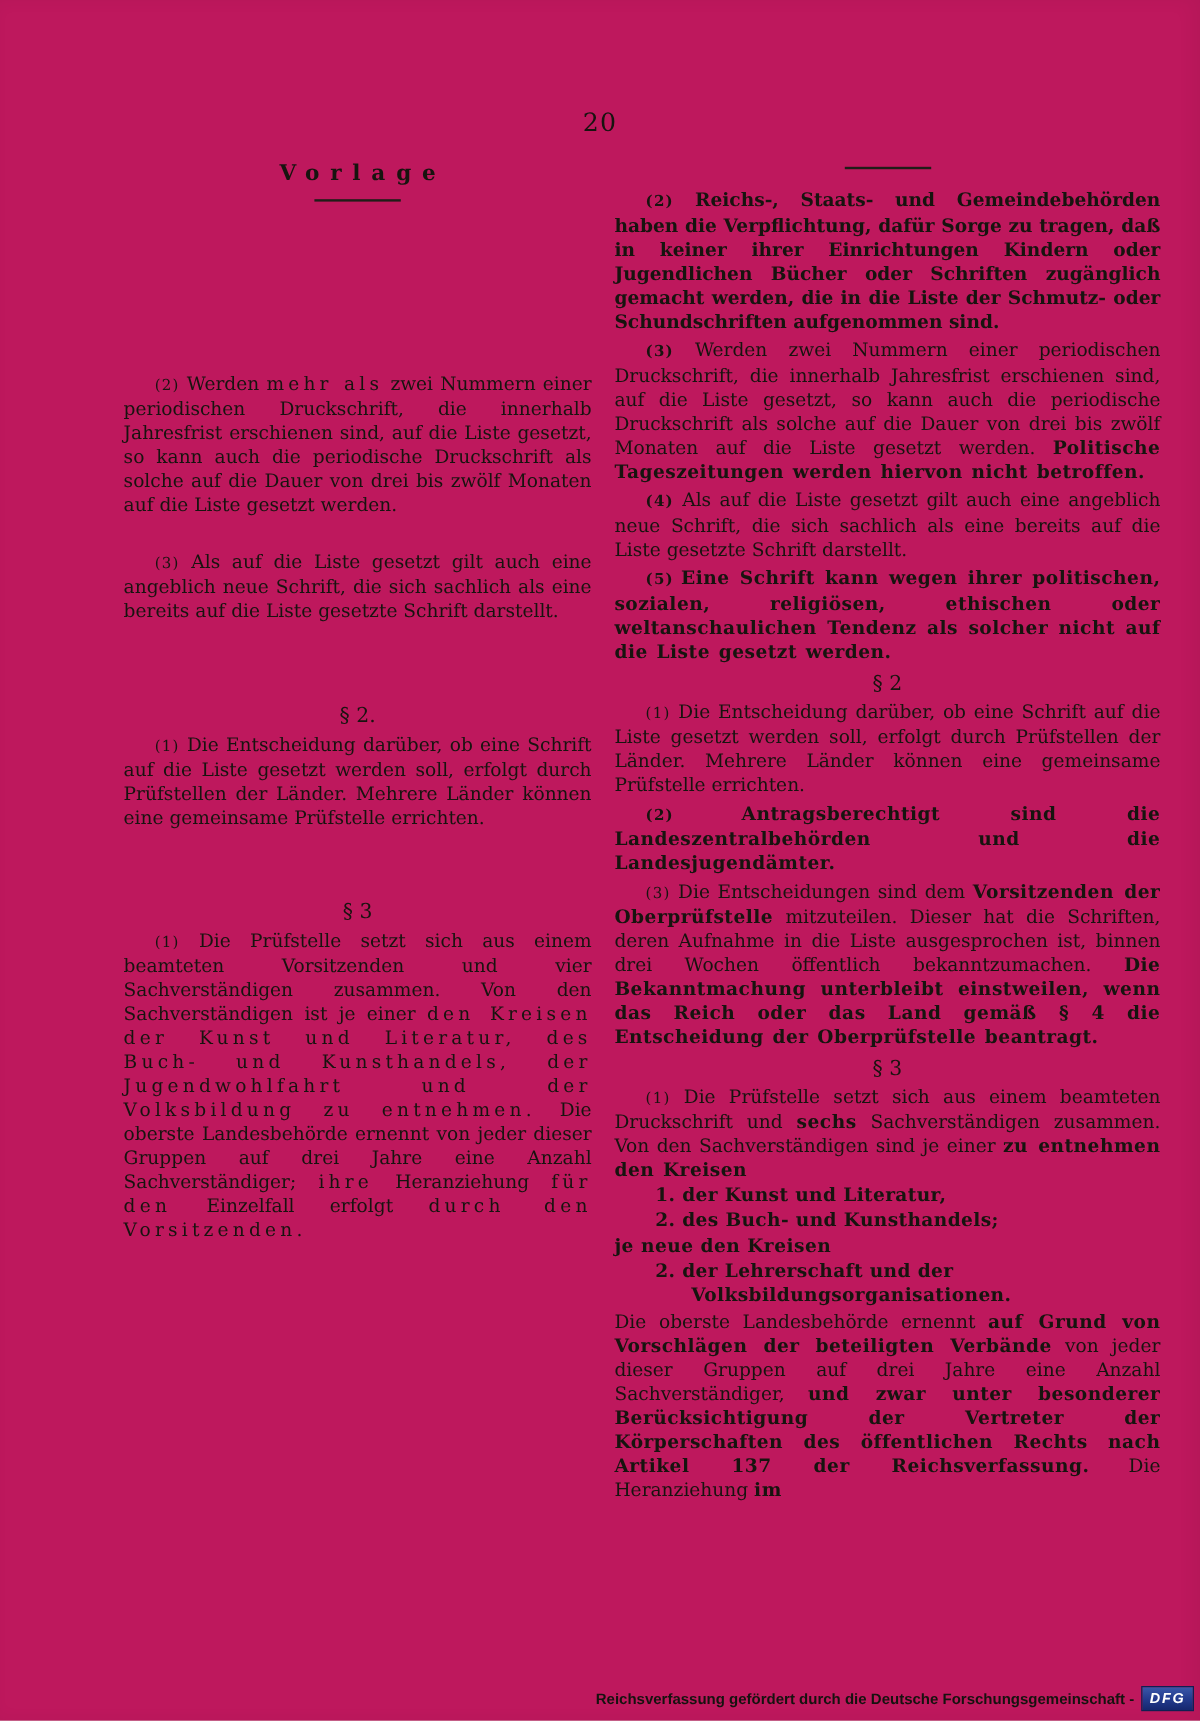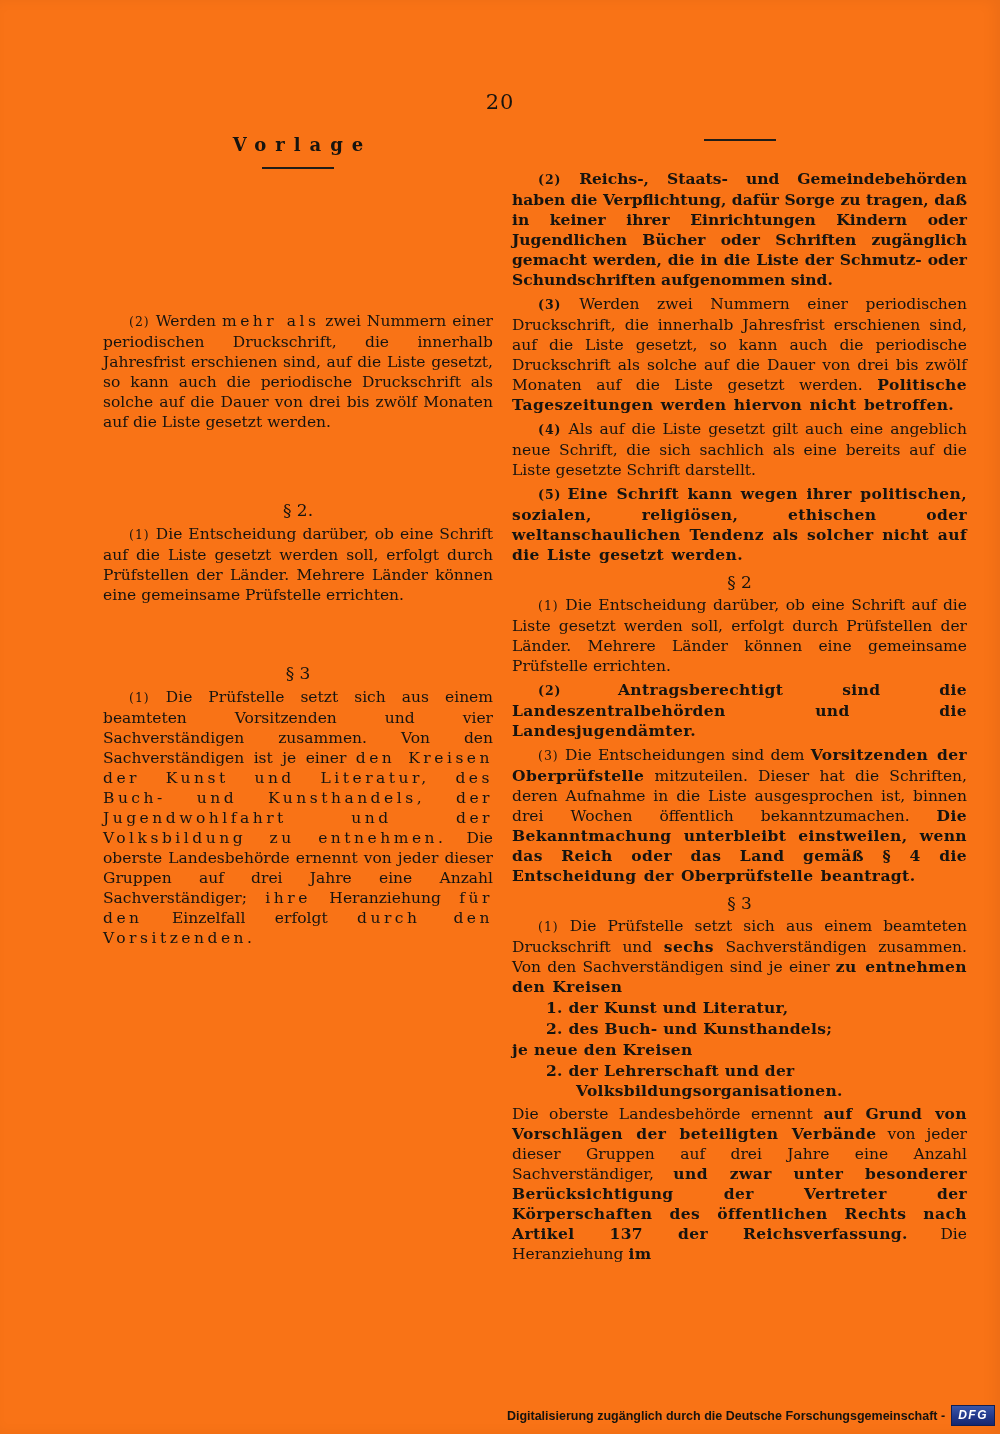--- a/index.html
+++ b/index.html
@@ -1,18 +1,18 @@
 <!DOCTYPE html>
 <html><head>
 <meta charset="utf-8">
 <style>
   html,body{margin:0;padding:0;background:#d8d8d4;}
   .page{
     position:relative;width:1000px;height:1434px;margin:0 auto;
-    background:#f97316;color:#17140f;
+    background:#be185d;color:#17140f;
     font-family:"DejaVu Serif", serif;
     box-shadow:inset -6px 0 14px rgba(0,0,0,0.05);
     overflow:hidden;
   }
   .pagenum{position:absolute;top:90px;left:0;width:100%;text-align:center;
     font-size:21px;letter-spacing:1px;}
   .col{position:absolute;text-align:justify;font-size:15.5px;line-height:20px;}
   .col-left{left:103px;width:390px;top:135px;}
   .col-right{left:512px;width:455px;top:128px;}
   .colhead{text-align:center;text-indent:0;}
@@ -47,39 +47,41 @@
 
   <div class="col col-left">
     <div class="colhead">
       <span class="ltitle">Vorlage</span>
       <div class="rule"></div>
     </div>
 
     <p class="para" style="margin-top:142px"><span class="pnum">(2)</span>
       <span>Werden </span><span class="sp">mehr als</span><span> zwei Nummern einer periodischen Druckschrift, die innerhalb Jahresfrist erschienen sind, auf die Liste gesetzt, so kann auch die periodische Druckschrift als solche auf die Dauer von drei bis zwölf Monaten auf die Liste gesetzt werden.</span></p>
 
+    <p class="para" style="margin-top:27px"><span class="pnum">(3)</span>
+      <span>Als auf die Liste gesetzt gilt auch eine angeblich neue Schrift, die sich sachlich als eine bereits auf die Liste gesetzte Schrift darstellt.</span></p>
 
     <p class="heading" style="margin-top:68px">§ 2.</p>
 
     <p class="para" style="margin-top:4px"><span class="pnum">(1)</span>
       <span>Die Entscheidung darüber, ob eine Schrift auf die Liste gesetzt werden soll, erfolgt durch Prüfstellen der Länder. Mehrere Länder können eine gemeinsame Prüfstelle errichten.</span></p>
 
 
     <p class="heading" style="margin-top:58px">§ 3</p>
 
     <p class="para" style="margin-top:4px"><span class="pnum">(1)</span>
       <span>Die Prüfstelle setzt sich aus einem beamteten Vorsitzenden und vier Sachverständigen zusammen. Von den Sachverständigen ist je einer </span><span class="sp">den Kreisen der Kunst und Literatur, des Buch- und Kunsthandels, der Jugendwohlfahrt und der Volksbildung zu entnehmen.</span><span> Die oberste Landesbehörde ernennt von jeder dieser Gruppen auf drei Jahre eine Anzahl Sachverständiger; </span><span class="sp">ihre</span><span> Heranziehung </span><span class="sp">für den</span><span> Einzelfall erfolgt </span><span class="sp">durch den Vorsitzenden.</span></p>
   </div>
 
   <div class="col col-right">
     <div class="colhead">
       <div class="rule"></div>
     </div>
 
-    <p class="para" style="margin-top:28px"><span class="pnum b">(2)</span>
+    <p class="para" style="margin-top:16px"><span class="pnum b">(2)</span>
       <span class="b">Reichs-, Staats- und Gemeindebehörden haben die Verpflichtung, dafür Sorge zu tragen, daß in keiner ihrer Einrichtungen Kindern oder Jugendlichen Bücher oder Schriften zugänglich gemacht werden, die in die Liste der Schmutz- oder Schundschriften aufgenommen sind.</span></p>
 
     <p class="para" style="margin-top:4px"><span class="pnum b">(3)</span>
       <span>Werden zwei Nummern einer periodischen Druckschrift, die innerhalb Jahresfrist erschienen sind, auf die Liste gesetzt, so kann auch die periodische Druckschrift als solche auf die Dauer von drei bis zwölf Monaten auf die Liste gesetzt werden. </span><span class="bant">Politische Tageszeitungen werden hiervon nicht betroffen.</span></p>
 
     <p class="para" style="margin-top:4px"><span class="pnum b">(4)</span>
       <span>Als auf die Liste gesetzt gilt auch eine angeblich neue Schrift, die sich sachlich als eine bereits auf die Liste gesetzte Schrift darstellt.</span></p>
 
     <p class="para" style="margin-top:4px"><span class="pnum b">(5)</span>
       <span class="bant">Eine Schrift kann wegen ihrer politischen, sozialen, religiösen, ethischen oder weltanschaulichen Tendenz als solcher nicht auf die Liste gesetzt werden.</span></p>
@@ -107,17 +109,17 @@
 
     <p class="mid">je neue den Kreisen</p>
 
     <p class="li"><span>2.</span>
       <span>der Lehrerschaft und der Volksbildungsorganisationen.</span></p>
 
     <p class="para noind" style="margin-top:3px"><span>Die oberste Landesbehörde ernennt </span><span class="bant">auf Grund von Vorschlägen der beteiligten Verbände</span><span> von jeder dieser Gruppen auf drei Jahre eine Anzahl Sachverständiger, </span><span class="bant">und zwar unter besonderer Berücksichtigung der Vertreter der Körperschaften des öffentlichen Rechts nach Artikel 137 der Reichsverfassung.</span><span> Die Heranziehung </span><span class="bant">im</span></p>
   </div>
 
   <div class="footer">
-    <span>Digitalisierung zugänglich durch die Deutsche Forschungsgemeinschaft -</span>
+    <span>Reichsverfassung gefördert durch die Deutsche Forschungsgemeinschaft -</span>
     <span class="dfg">DFG</span>
   </div>
 
 </div>
 
 </body></html>

